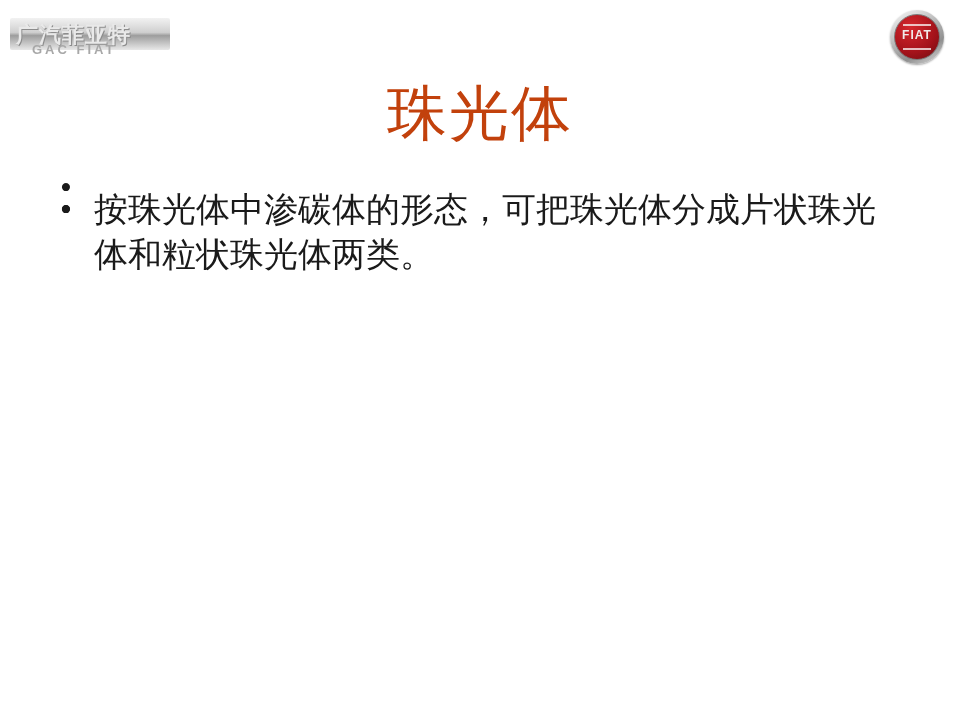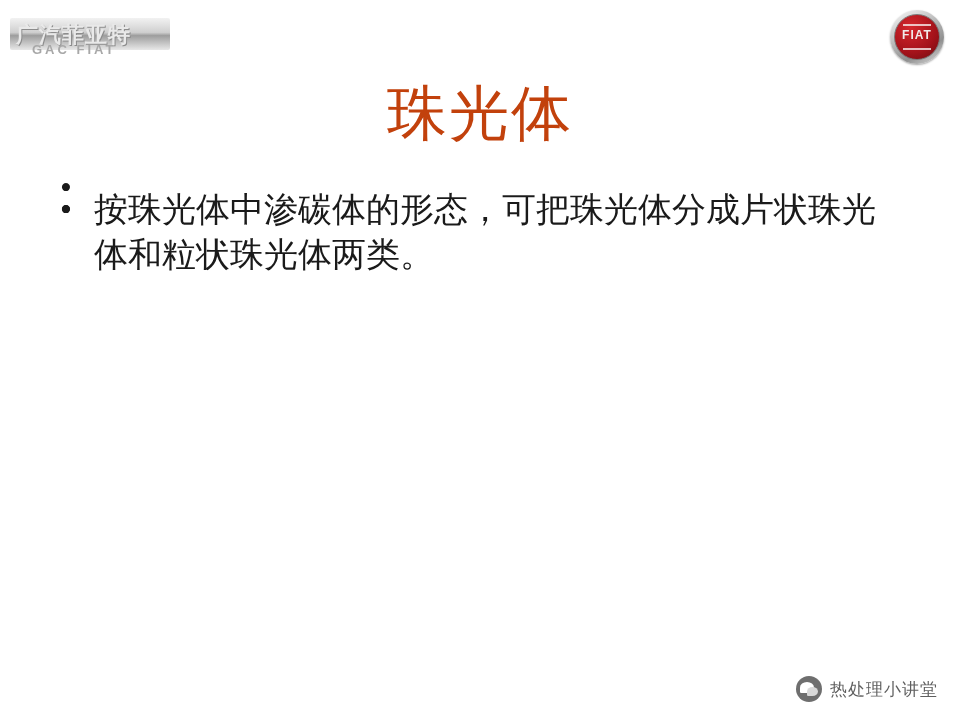--- a/index.html
+++ b/index.html
@@ -218,18 +218,14 @@
     </li>
     <li>
       <span class="bullet">•</span>
     </li>
     <li>
       <span class="bullet">•</span>
       <span>按珠光体中渗碳体的形态，可把珠光体分成片状珠光体和粒状珠光体两类。</span>
     </li>
   </ul>
 
-  <div class="wechat-mark">
-    <span class="wechat-icon"></span>
-    <span class="wechat-text">热处理小讲堂</span>
-  </div>
 
 </div>
 
 </body></html>

